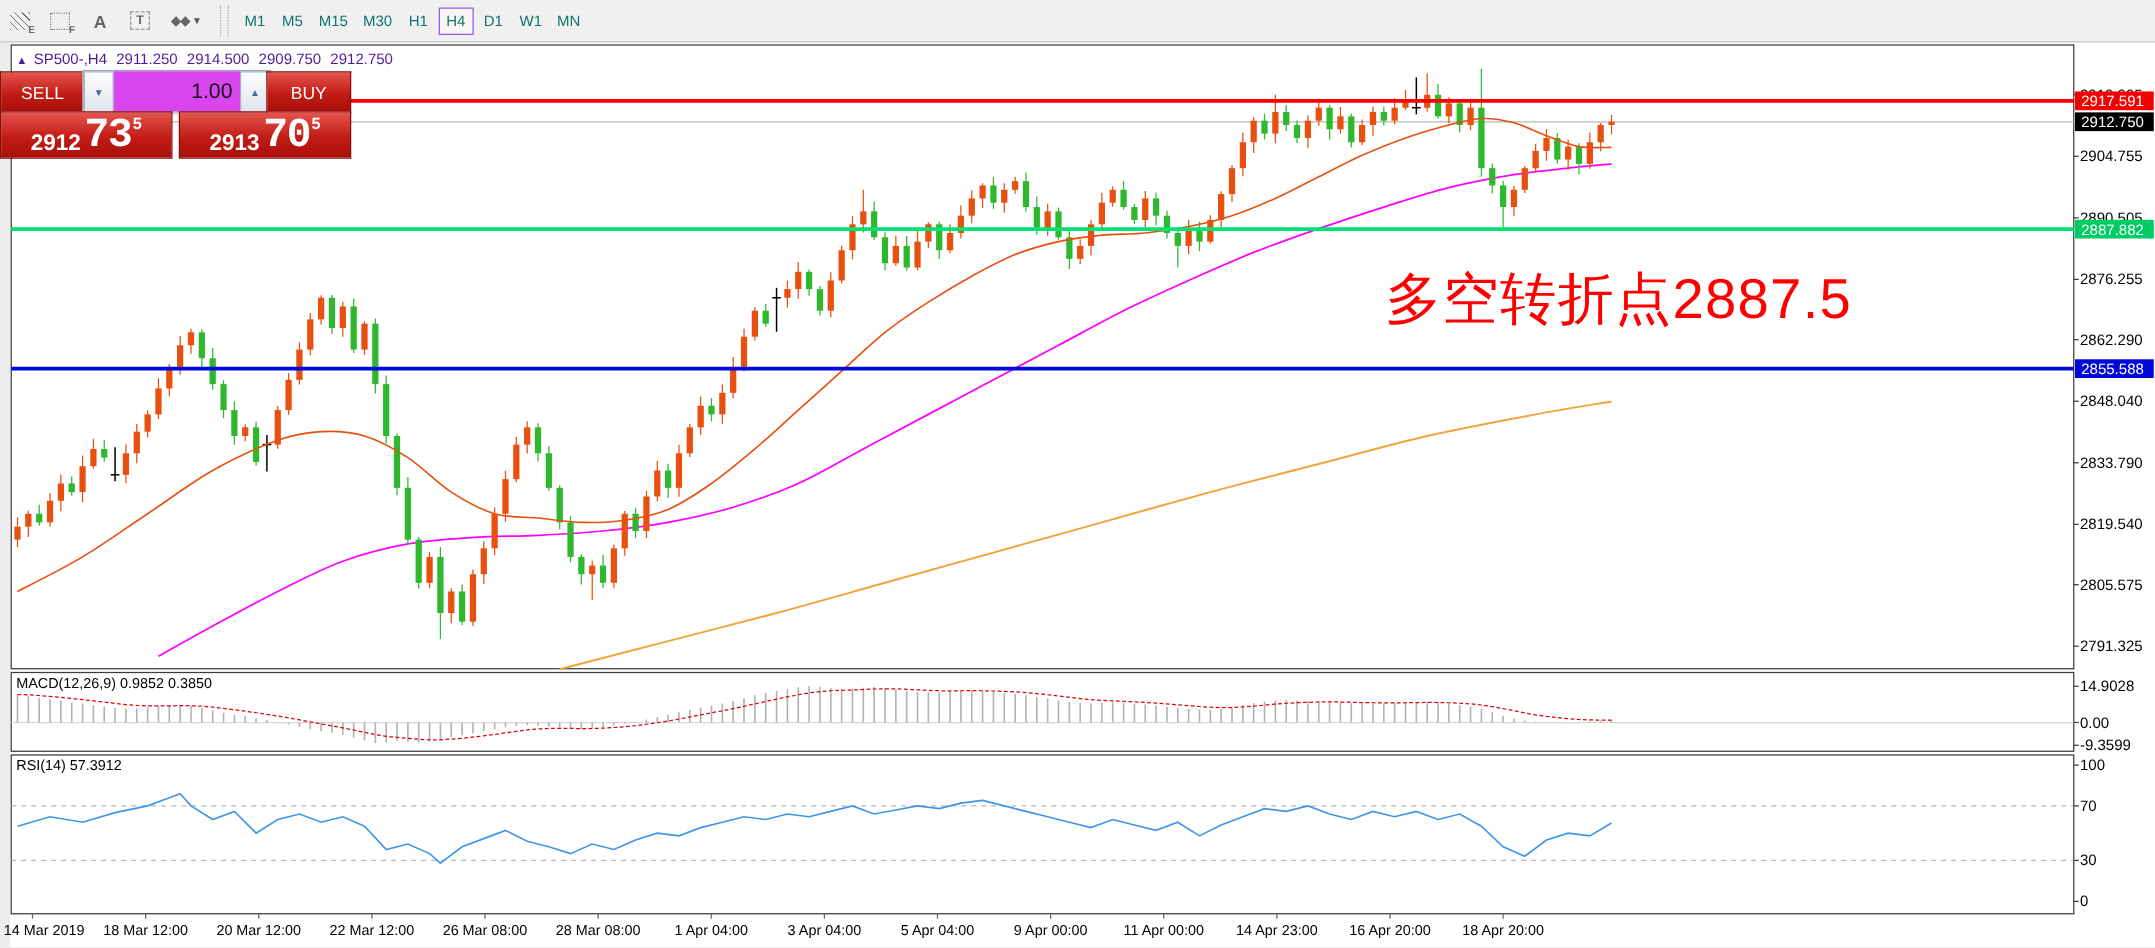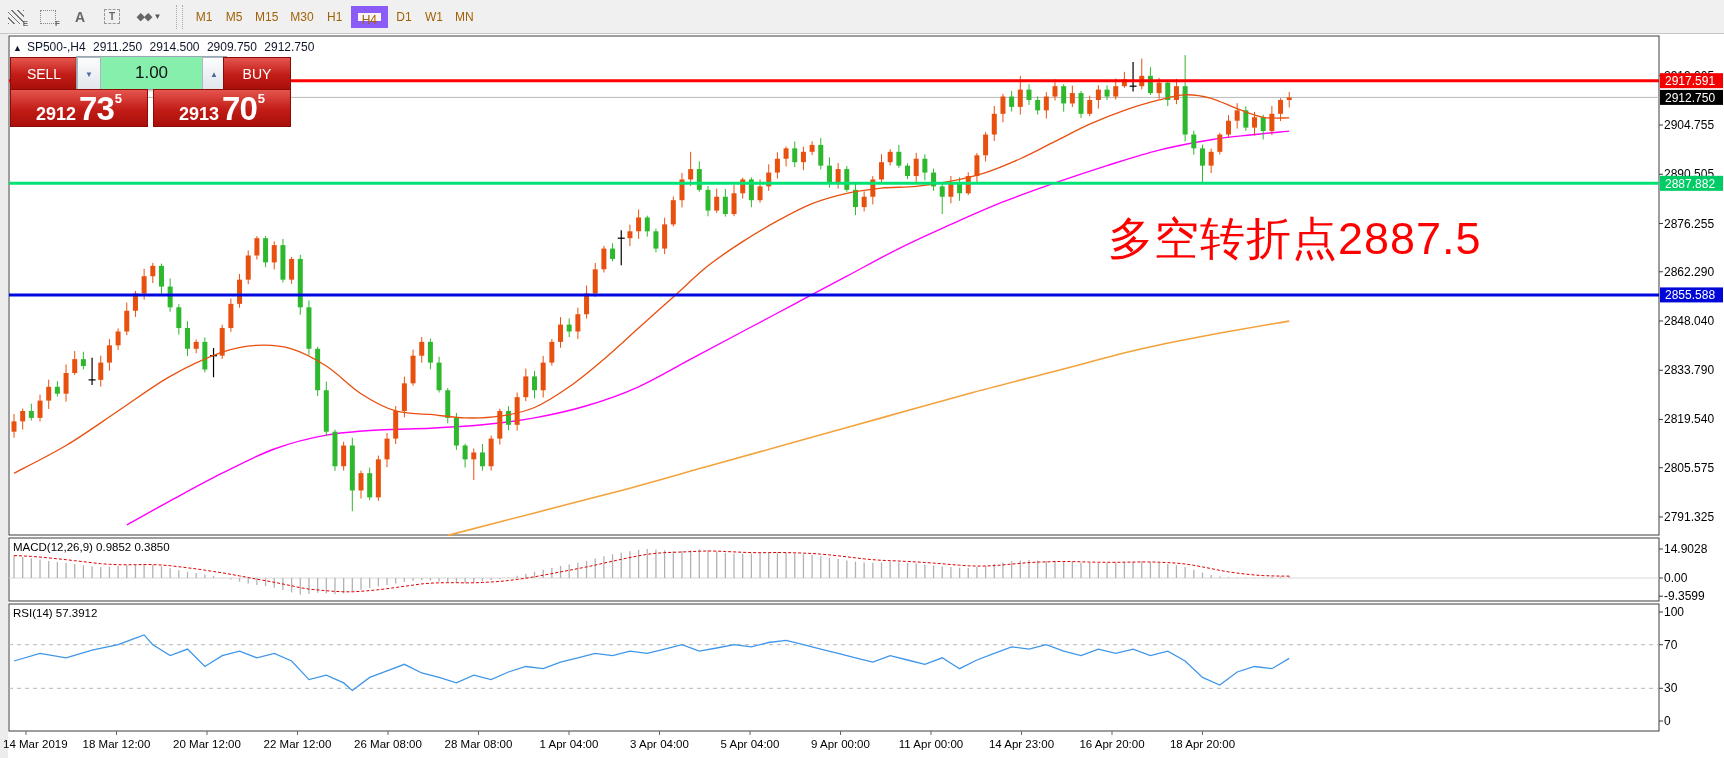--- a/index.html
+++ b/index.html
@@ -11,45 +11,45 @@
     color:#555;font-size:13px;position:relative;cursor:pointer;}
   .toolbtn .sub{font-size:8px;color:#666;position:absolute;right:3px;bottom:2px;font-weight:700;}
   .hatch{width:16px;height:14px;background:repeating-linear-gradient(45deg,#777 0 1px,transparent 1px 4px);}
   .dotbox{width:14px;height:12px;border:1px dotted #888;}
   .dashbox{width:14px;height:13px;border:1px dashed #999;display:flex;align-items:center;justify-content:center;
     font-size:10px;color:#666;font-weight:700;}
   .arrowglyph{font-size:11px;color:#666;letter-spacing:-1px;}
   .caret{font-size:8px;color:#555;margin-left:2px;}
   .sep{width:5px;height:24px;margin:0 6px;border-left:1px dotted #aaa;border-right:1px dotted #aaa;}
   .tf{min-width:28px;height:22px;margin:0 1px;padding:0 4px;background:transparent;border:1px solid transparent;
-    font-size:12px;color:#a16207;font-family:"Liberation Sans",sans-serif;cursor:pointer;}
-  .tf.active{background:#fbf4f4;border:7px solid #8b5cf6;}
+    font-size:12px;color:#0f766e;font-family:"Liberation Sans",sans-serif;cursor:pointer;}
+  .tf.active{background:#fbf4f4;border:1px solid #8b5cf6;}
   
-  #symline{position:absolute;left:13px;top:40px;z-index:4;font-size:12px;color:#0f172a;white-space:nowrap;}
+  #symline{position:absolute;left:13px;top:40px;z-index:4;font-size:12px;color:#4c1d95;white-space:nowrap;}
   #symline .tri{font-size:9px;margin-right:5px;}
   #symline span{margin-right:4px;}
   
-  #panel{position:absolute;left:10px;top:57px;width:281px;height:70px;z-index:4;padding-left:18px;}
+  #panel{position:absolute;left:0;top:57px;width:281px;height:70px;z-index:4;padding-left:18px;}
   .redgrad{background:linear-gradient(#e4554e,#c21c16 55%,#a90f0a);border:1px solid #8d0b07;color:#fff;}
   #row1{position:absolute;left:0;top:0;width:281px;height:31px;}
   #sellbtn{position:absolute;left:0;top:0;width:66px;height:31px;font-size:14px;display:flex;
     align-items:center;justify-content:center;border-bottom:2px solid rgba(255,255,255,.75);cursor:pointer;}
   #buybtn{position:absolute;right:0;top:0;width:66px;height:31px;font-size:14px;display:flex;
     align-items:center;justify-content:center;border-bottom:2px solid rgba(255,255,255,.75);cursor:pointer;}
   #spinner{position:absolute;left:66px;top:-1px;width:149px;height:32px;background:#f4f6f8;
     border:1px solid #9aa7b4;box-shadow:0 1px 2px rgba(0,0,0,.25);display:flex;}
   .spinbtn{width:22px;height:100%;background:linear-gradient(#fdfdfd,#dfe5ec);border:1px solid #aab6c2;
     color:#4a6b9b;font-size:8px;display:flex;align-items:center;justify-content:center;cursor:pointer;}
-  #volinput{flex:1;border:none;outline:none;text-align:center;font-size:17px;padding:0 6px;
-    font-family:"Liberation Sans",sans-serif;color:#111;background:#86efac;min-width:0;}
+  #volinput{flex:1;border:none;outline:none;text-align:right;font-size:17px;padding:0 6px;
+    font-family:"Liberation Sans",sans-serif;color:#111;background:#d946ef;min-width:0;}
   #row2{position:absolute;left:0;top:32px;width:281px;height:38px;}
   .quote{position:absolute;top:0;height:38px;width:138px;display:flex;align-items:flex-end;
     justify-content:center;padding-bottom:2px;box-sizing:border-box;}
   .quote .small{font-size:18px;font-weight:700;margin-right:3px;line-height:20px;}
-  .quote .big{font-size:33px;font-weight:700;line-height:30px;letter-spacing:-1px;}
+  .quote .big{font-size:33px;font-weight:700;line-height:30px;letter-spacing:-1px;font-family:Liberation Mono, monospace;}
   .quote .sup{font-size:13px;font-weight:700;align-self:flex-start;margin-top:1px;margin-left:1px;}
   
   .indlabel{position:absolute;z-index:4;font-size:11.5px;color:#000;white-space:nowrap;text-align:center;}
   
   #annotation{position:absolute;left:1108px;top:209px;z-index:4;font-size:45px;font-weight:400;
     white-space:nowrap;letter-spacing:1px;}
   svg{position:absolute;left:0;top:0;}
   svg text{font-family:"Liberation Sans",sans-serif;}
 </style>
 </head>

